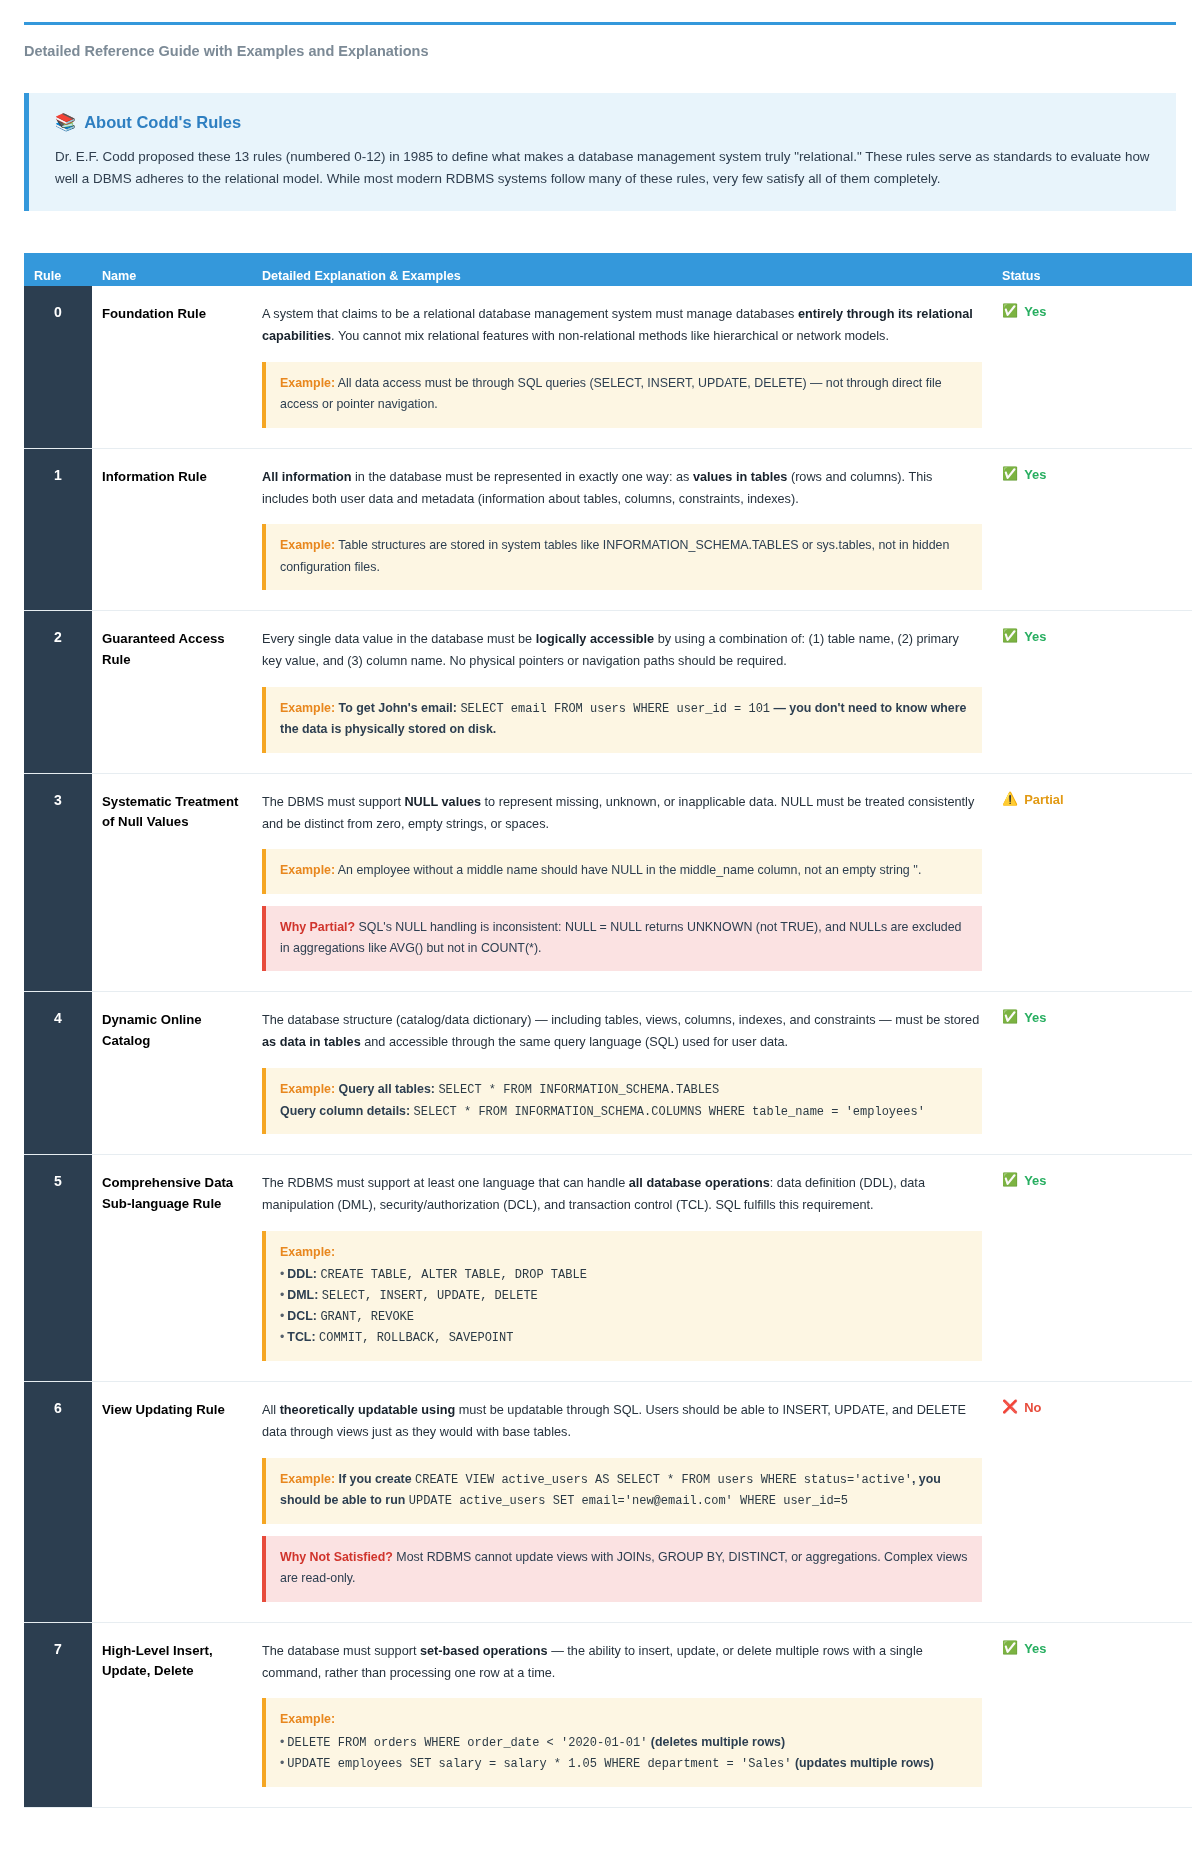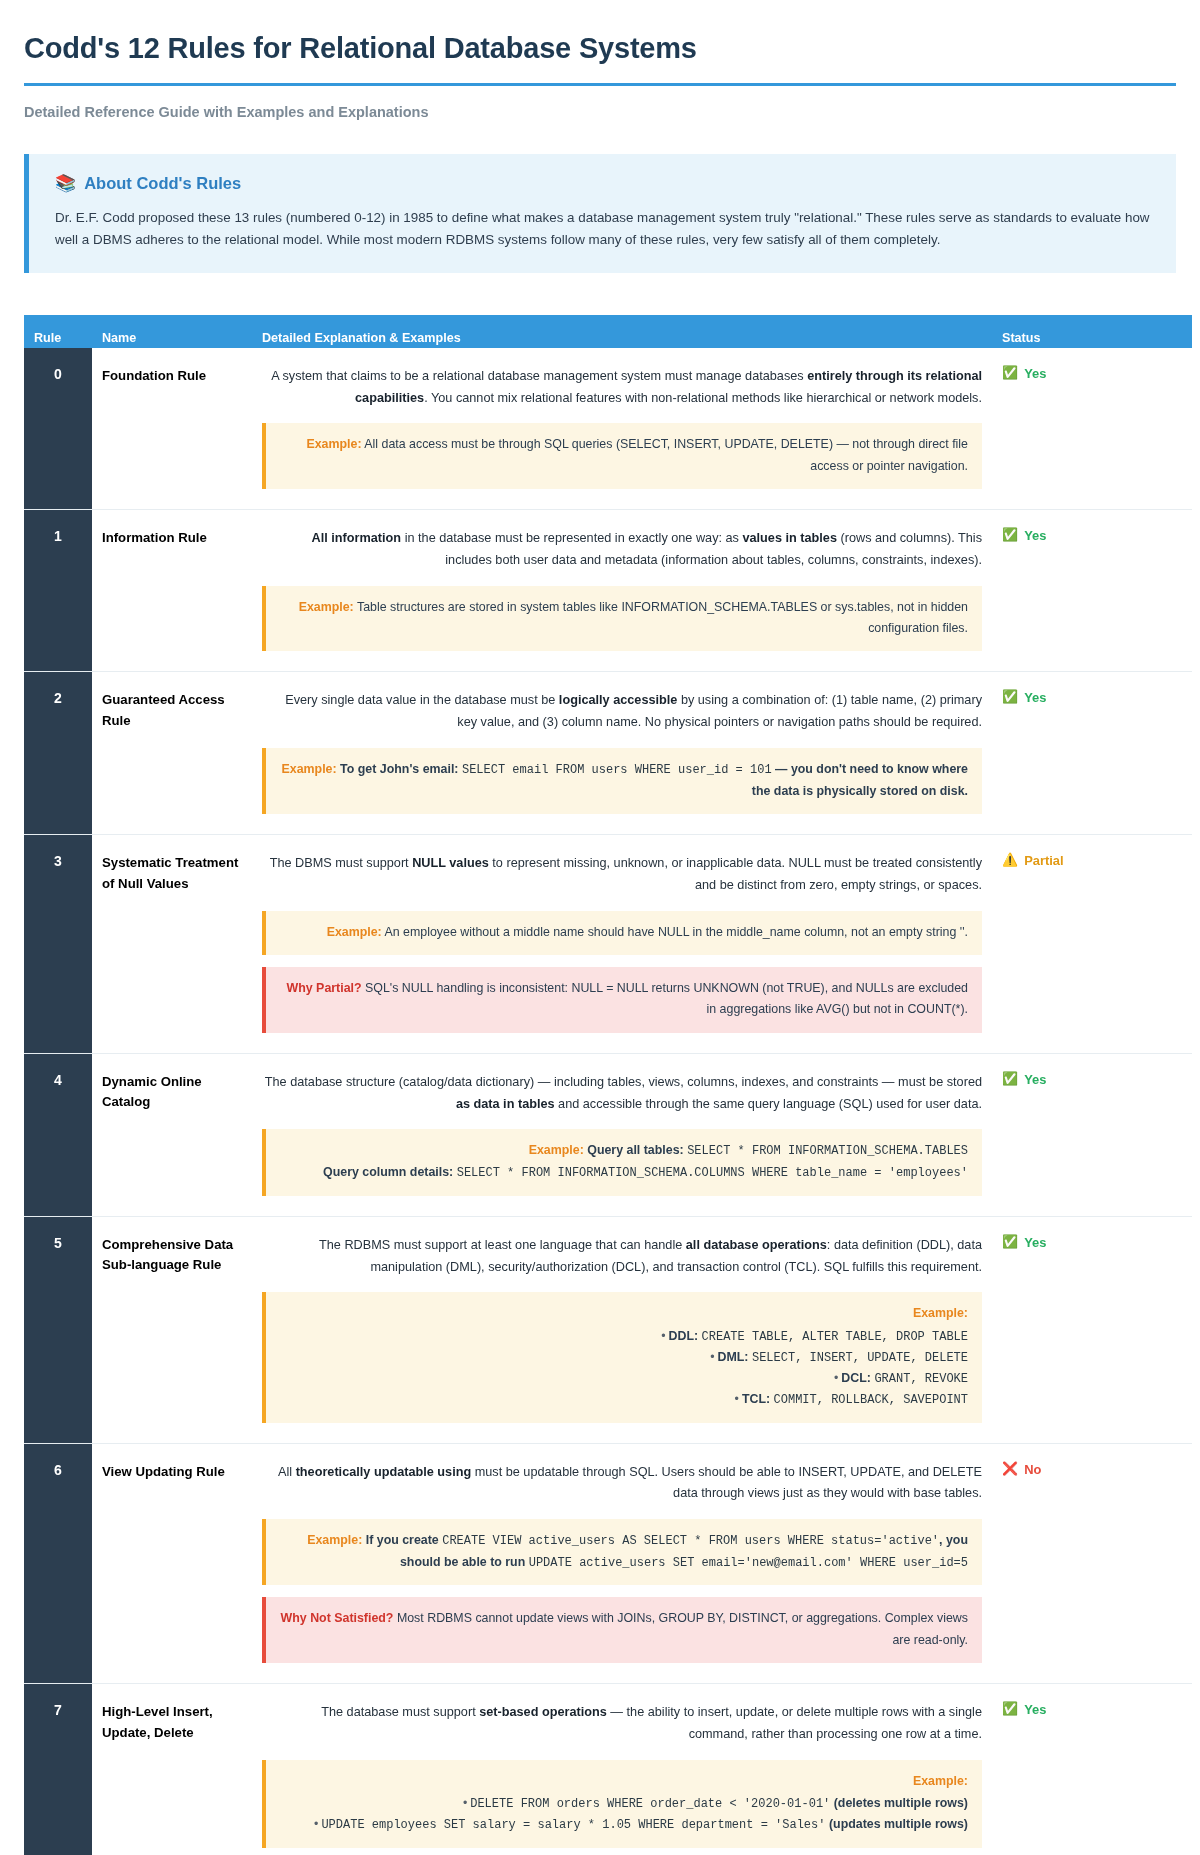--- a/index.html
+++ b/index.html
@@ -106,21 +106,21 @@
   td.cell-name {
     padding-left: 16px;
     padding-right: 12px;
   }
   .rule-name {
     color: #000000;
     font-size: 13.2px;
     font-weight: bold;
     line-height: 1.55;
   }
-  td.cell-expl { padding-left: 12px; padding-right: 26px; text-align: right; }
+  td.cell-expl { padding-left: 12px; padding-right: 26px; }
   td.cell-status { padding-left: 22px; }
 
   .expl-text {
     font-size: 12.7px;
     line-height: 1.72;
     color: #26323d;
     margin: 0 0 14px 0;
   }
   .expl-text b { font-weight: bold; color: #18222c; }
 
@@ -163,21 +163,20 @@
   .status.yes     { color: #27ae60; }
   .status.partial { color: #e29a14; }
   .status.no      { color: #e74c3c; }
   .status-icon { font-size: 13px; line-height: 1.1; }
 </style>
 </head>
 <body>
 
 <div class="page">
 
-  <h1 class="doc-title">Codd's 12 Rules for Relational Database Systems</h1>
   <div class="title-rule"></div>
   <div class="subtitle">Detailed Reference Guide with Examples and Explanations</div>
 
   <div class="about-box">
     <div class="about-head">
       <span class="about-icon">📚</span>
       <span class="about-title">About Codd's Rules</span>
     </div>
     <div class="about-text">Dr. E.F. Codd proposed these 13 rules (numbered 0-12) in 1985 to define what makes a database management system truly "relational." These rules serve as standards to evaluate how well a DBMS adheres to the relational model. While most modern RDBMS systems follow many of these rules, very few satisfy all of them completely.</div>
   </div>

